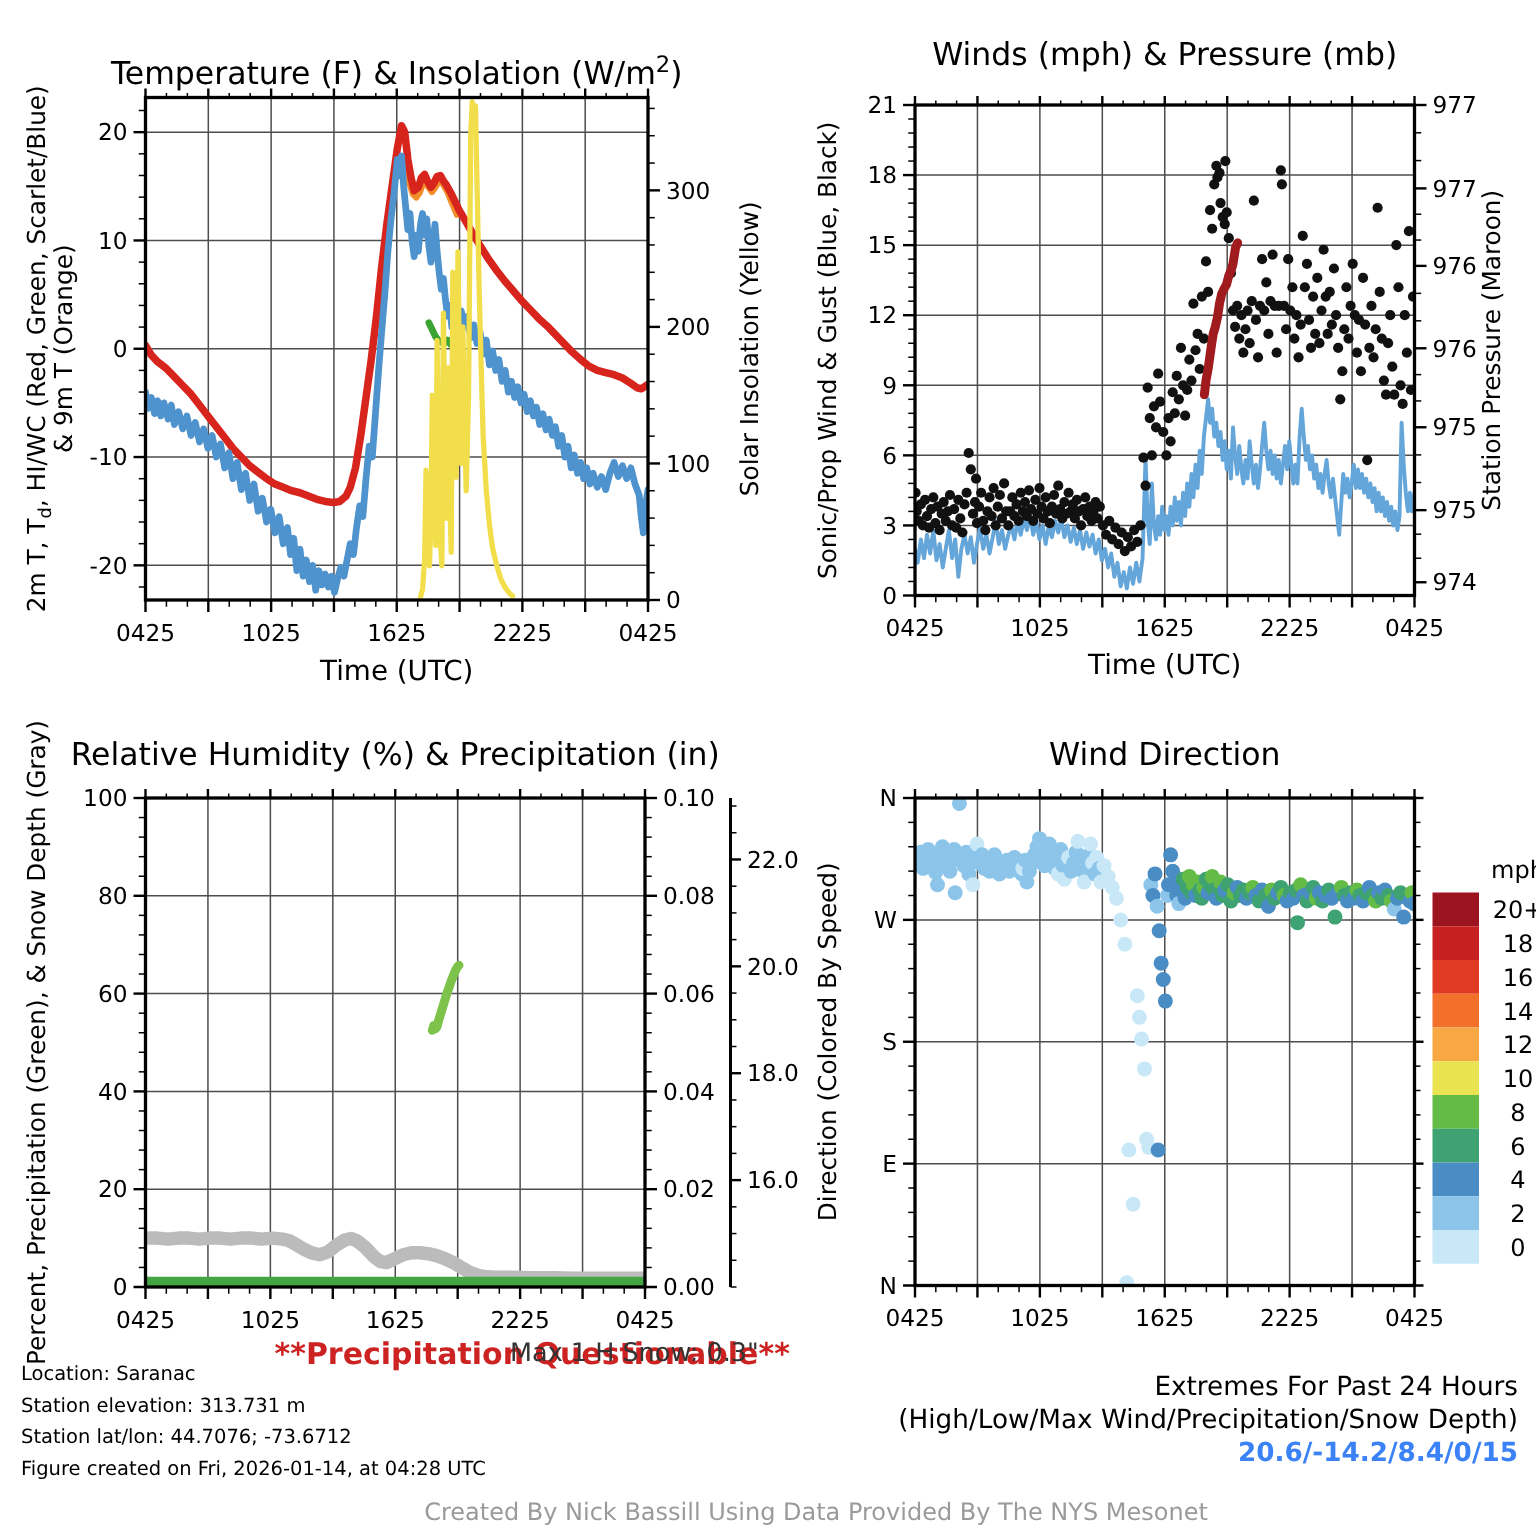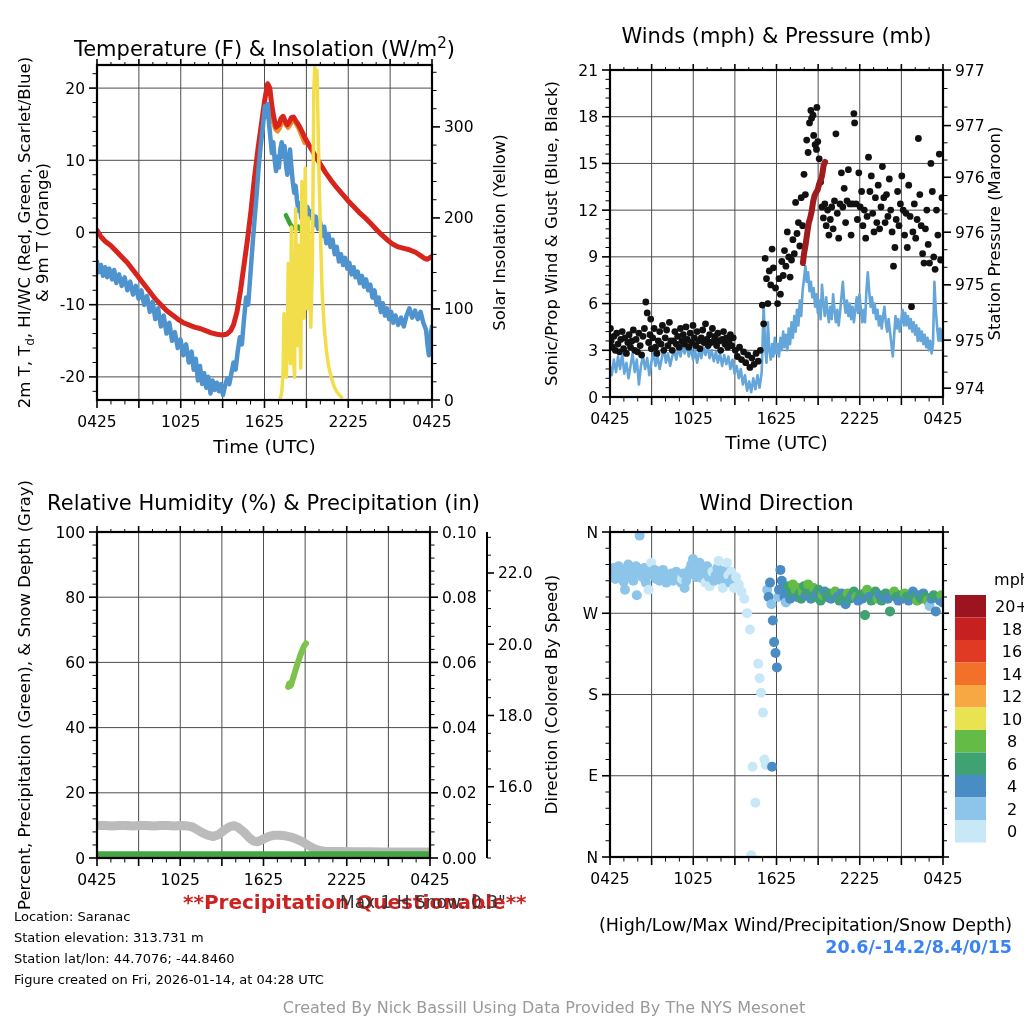--- a/index.html
+++ b/index.html
@@ -1057,23 +1057,24 @@
       <text x="472" y="367.25" font-size="16" text-anchor="middle" fill="#000">0</text>
       <text x="236.5" y="40" font-size="21" text-anchor="middle" fill="#000"><tspan>Wind Direction</tspan></text>
     </svg>
 
   <div class="note-red">**Precipitation Questionable**</div>
   <div class="note-snow">Max 1 H Snow: 0.3"</div>
 
   <div class="station-info">
     <div>Location: Saranac</div>
     <div>Station elevation: 313.731 m</div>
-    <div>Station lat/lon: 44.7076; -44.8460</div>
+    <div>Station lat/lon: 44.7076; -73.6712</div>
     <div>Figure created on Fri, 2026-01-14, at 04:28 UTC</div>
   </div>
 
   <div class="extremes">
+    <div>Extremes For Past 24 Hours</div>
     <div>(High/Low/Max Wind/Precipitation/Snow Depth)</div>
     <div class="vals">20.6/-14.2/8.4/0/15</div>
   </div>
 
   <div class="footer">Created By Nick Bassill Using Data Provided By The NYS Mesonet</div>
 </div>
 
 </body></html>

